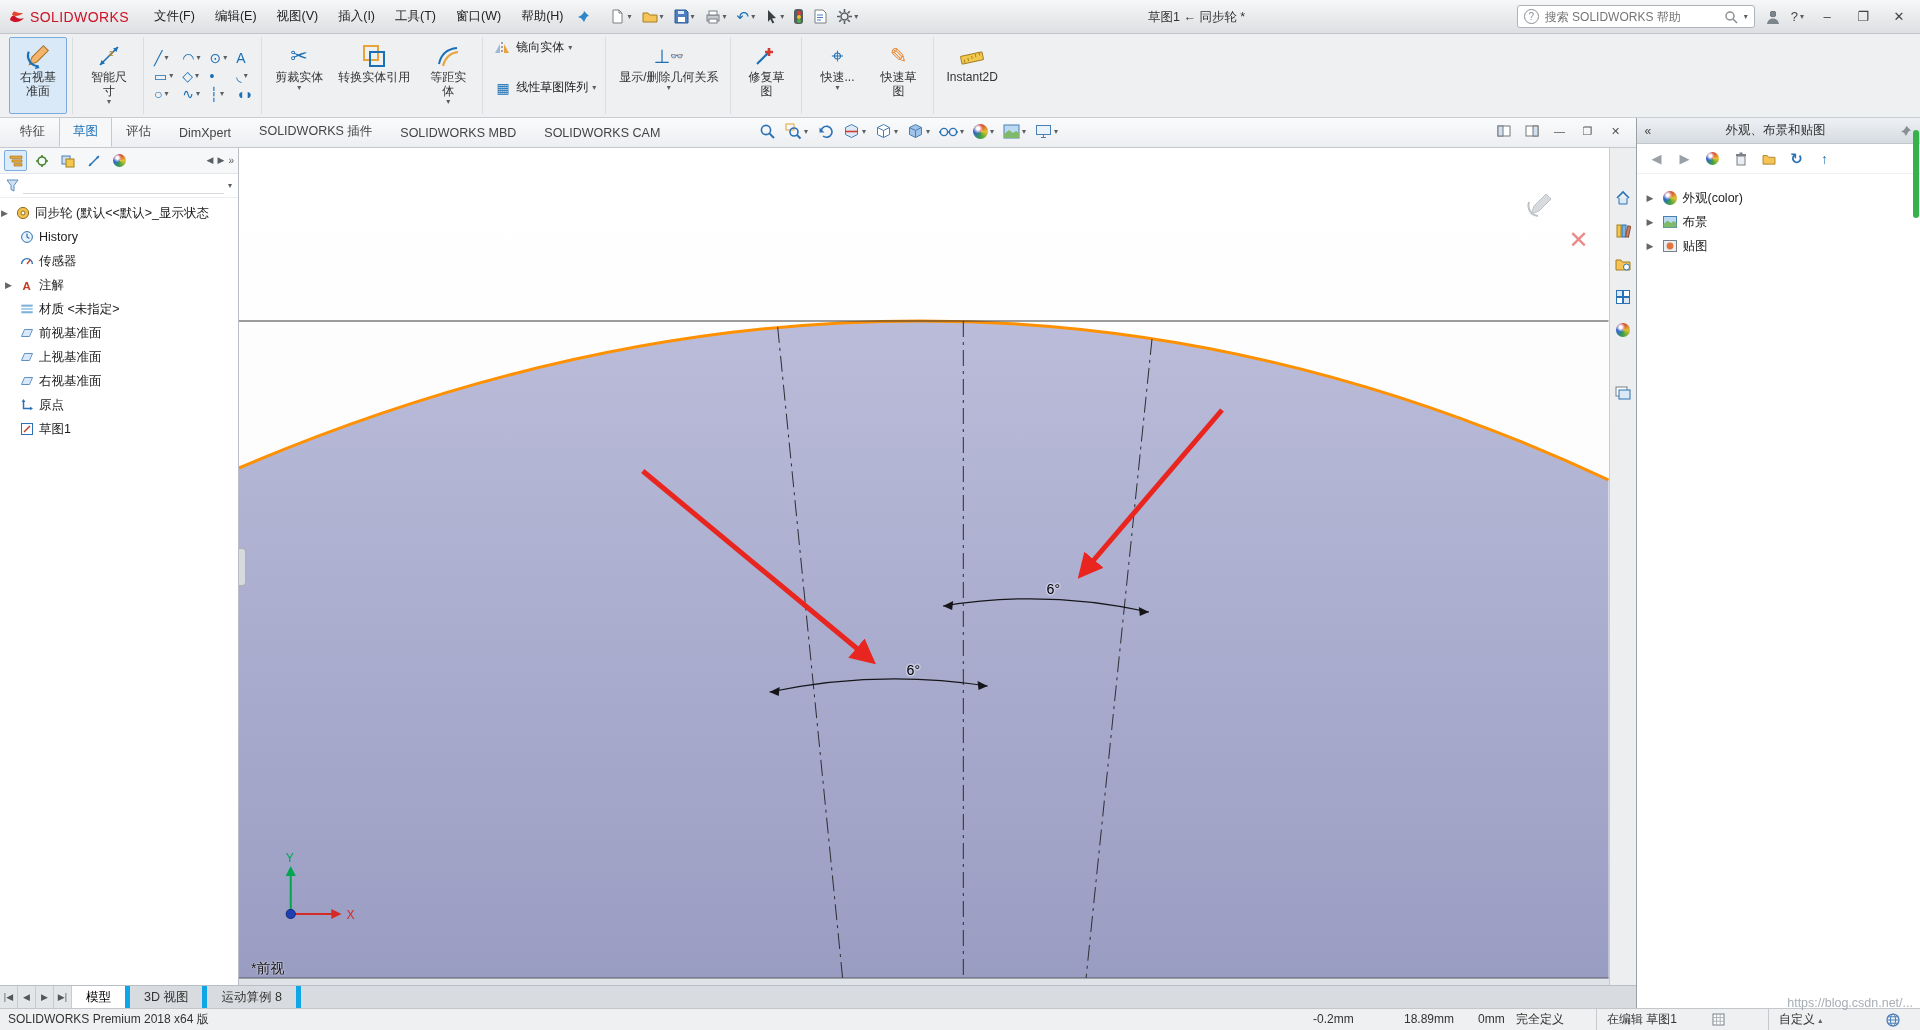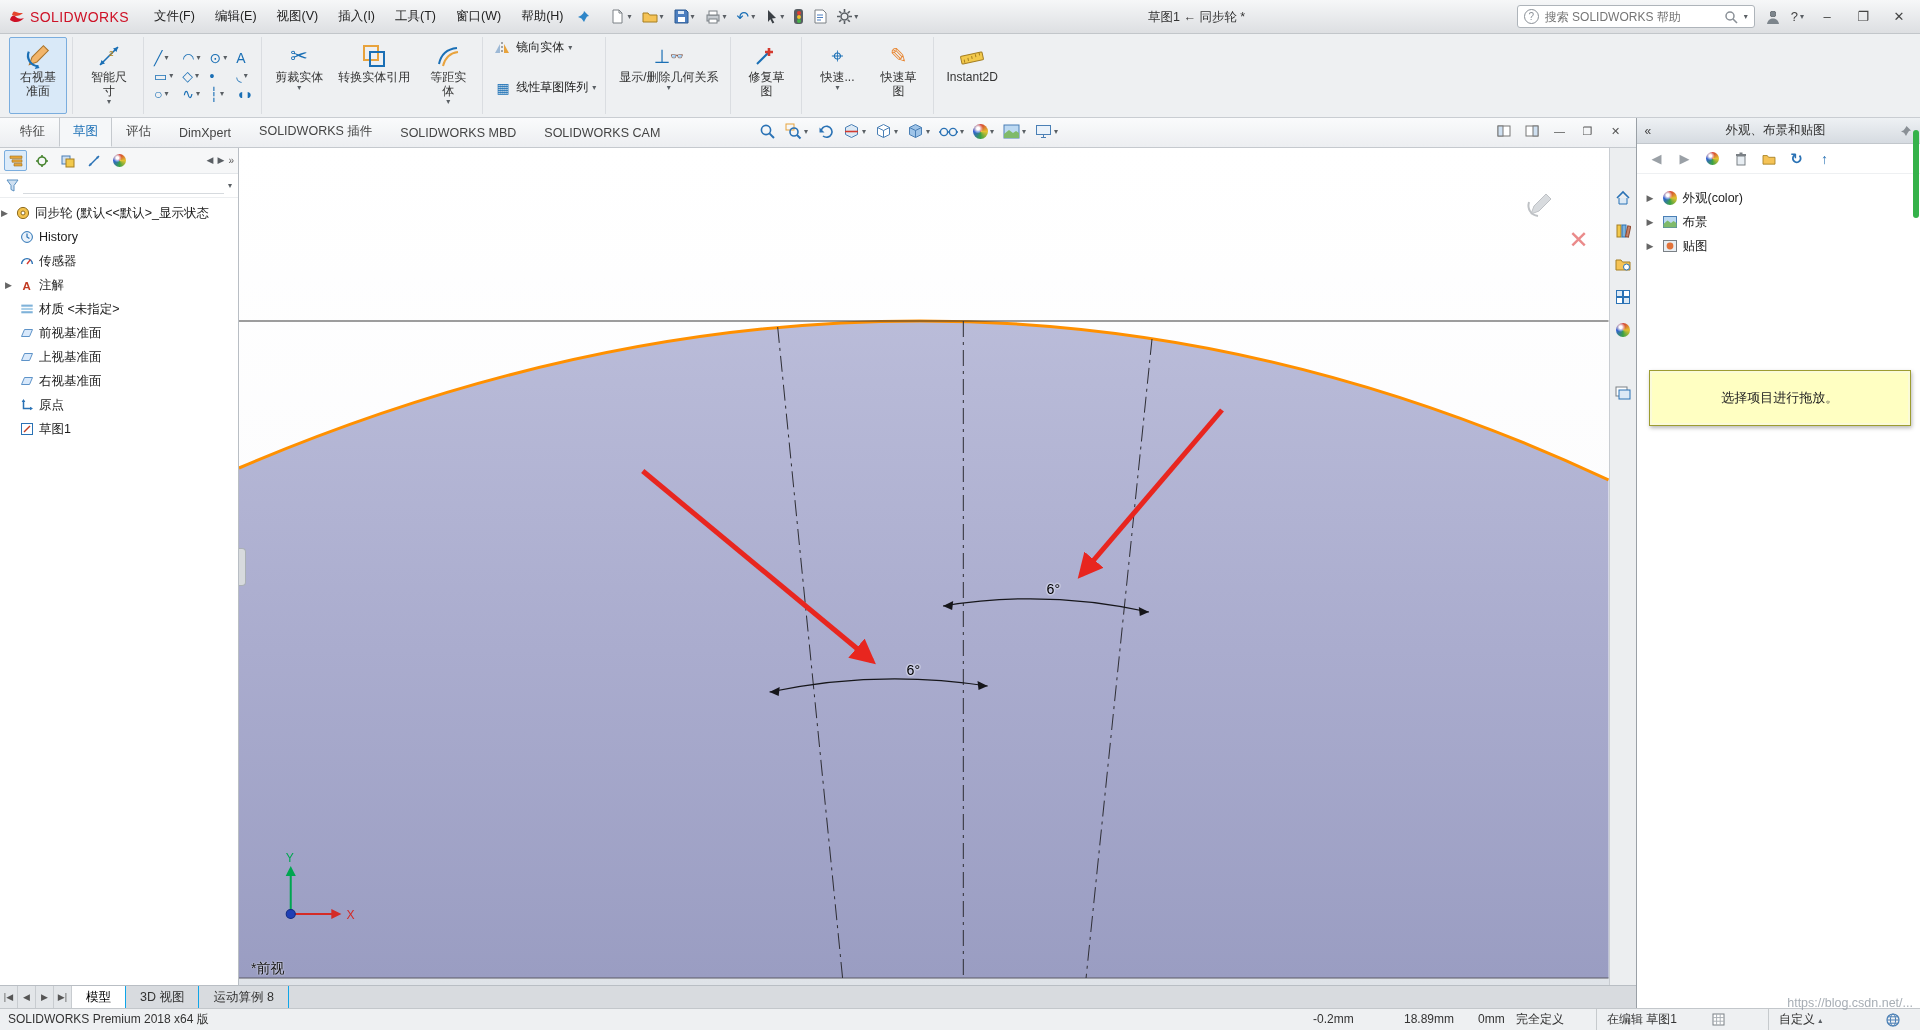--- a/index.html
+++ b/index.html
@@ -81,21 +81,21 @@
   #tp-nodes{padding-top:12px}
   .tp-node{height:24px;display:flex;align-items:center;gap:6px;padding-left:10px;font-size:12.5px}
   .tp-node .chev{font-size:9px;color:#666;width:10px}
   #tp-hint{position:absolute;left:12px;right:9px;top:252px;height:56px;background:#ffffc2;border:1px solid #9d9d30;box-shadow:inset 0 0 0 2px #fbfbd8,1px 2px 4px rgba(0,0,0,.28);display:flex;align-items:center;justify-content:center;font-size:13px;color:#222}
   #tp-scroll{position:absolute;right:1px;top:12px;width:6px;height:88px;background:#35b24a;border-radius:3px}
   .ball{width:14px;height:14px;border-radius:50%;background:radial-gradient(circle at 34% 30%,#ffffff 0 10%,rgba(255,255,255,0) 35%),conic-gradient(#d43a2f,#e2c12f,#3aa244,#2f5fd4,#d43a2f)}
 
   
   #modeltabs{height:23px;background:#d8dbdf;border-top:1px solid #b9bec4;display:flex;align-items:stretch;font-size:12.5px}
   .mt-nav{width:18px;display:flex;align-items:center;justify-content:center;color:#555;font-size:9px;border-right:1px solid #c8ccd0;background:#e3e6e9}
-  .mtab{padding:3px 14px;display:flex;align-items:center;border-right:1px solid #0ea5e9;color:#333}
+  .mtab{padding:3px 14px;display:flex;align-items:center;border-right:5px solid #0ea5e9;color:#333}
   .mtab.active{background:#fff;color:#000}
 
   
   #statusbar{position:absolute;left:0;right:0;bottom:0;height:22px;background:#eef0f2;border-top:1px solid #c3c7cb;font-size:12px;color:#333}
   .sf{position:absolute;top:0;line-height:21px;white-space:nowrap}
 
   #watermark{position:absolute;left:1698px;top:996px;width:215px;font-size:12.5px;color:#98a0a8;opacity:.85;text-align:right;pointer-events:none}
 </style>
 </head>
 <body>
@@ -763,23 +763,20 @@
         <span>布景</span>
       </div>
       <div class="tp-node">
         <span class="chev">▶</span>
         <svg width="14" height="12" viewBox="0 0 14 12">
             <rect x="0.5" y="0.5" width="13" height="11" fill="#e8eef3" stroke="#7a8085"></rect>
             <circle cx="7" cy="6" r="3.4" fill="#e2733a"></circle>
           </svg>
         <span>贴图</span>
       </div>
-    </div>
-    <div id="tp-hint">
-      <span>选择项目进行拖放。</span>
     </div>
     <div id="tp-scroll"></div>
   </div>
 </div>
 
 <div id="statusbar">
   <span class="sf" style="left:8px">SOLIDWORKS Premium 2018 x64 版</span>
   <span class="sf" style="left:1313px">-0.2mm</span>
   <span class="sf" style="left:1404px">18.89mm</span>
   <span class="sf" style="left:1478px">0mm</span>

